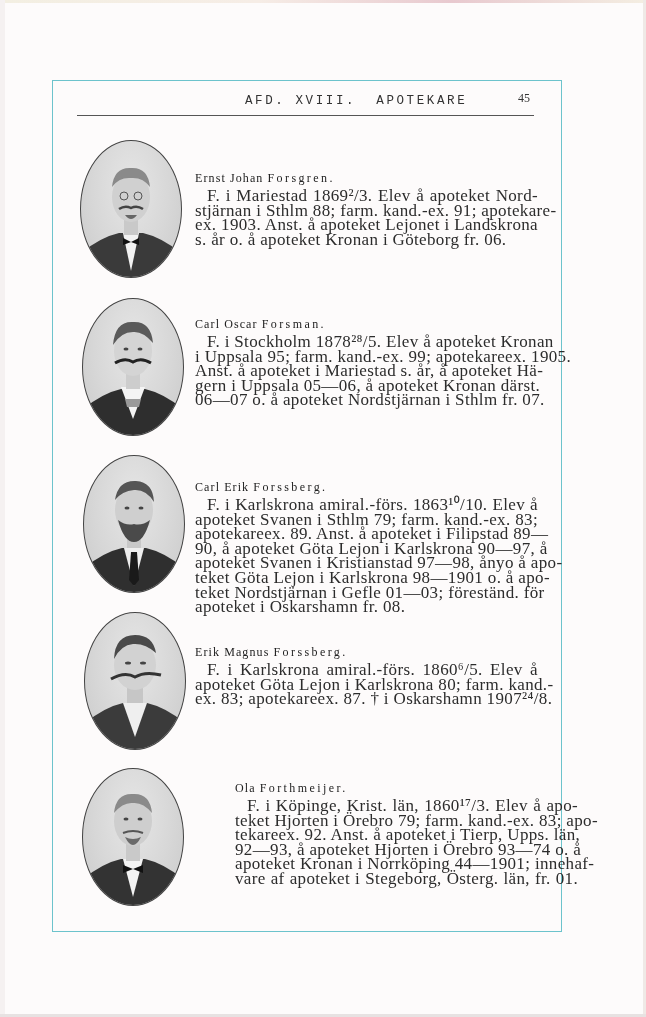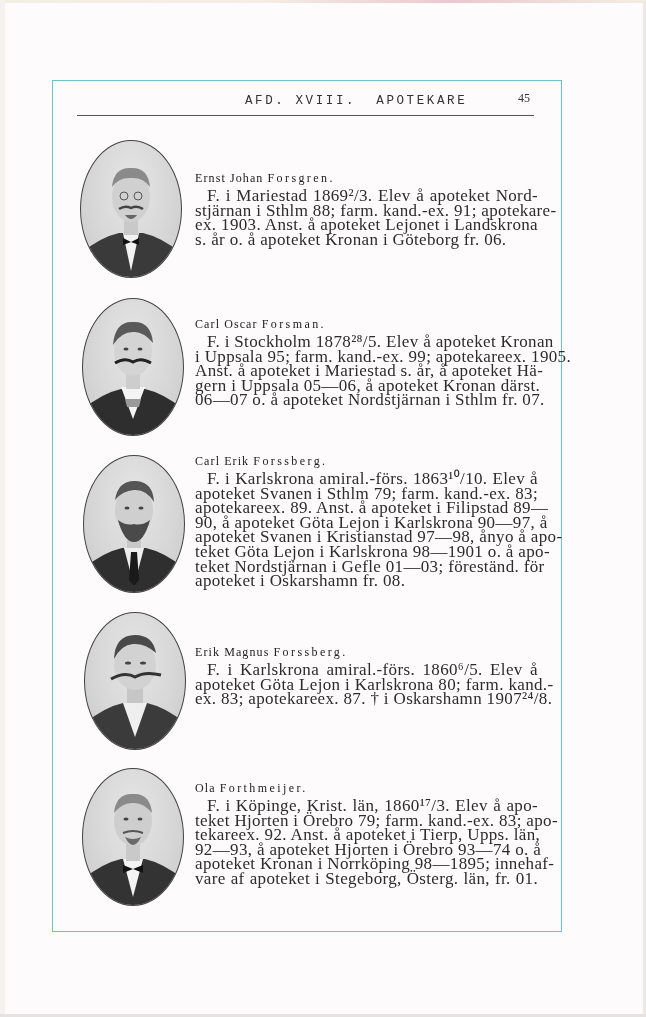--- a/index.html
+++ b/index.html
@@ -161,21 +161,21 @@
   </div>
   <div class="entry-body">
     <span class="line first">F. i Stockholm 1878²⁸/5.  Elev å apoteket Kronan</span>
     <span class="line">i Uppsala 95; farm. kand.-ex. 99; apotekareex. 1905.</span>
     <span class="line">Anst. å apoteket i Mariestad s. år, å apoteket Hä-</span>
     <span class="line">gern i Uppsala 05—06, å apoteket Kronan därst.</span>
     <span class="line">06—07 o. å apoteket Nordstjärnan i Sthlm fr. 07.</span>
   </div>
 </div>
 
-<div class="entry" style="top:454px;">
+<div class="entry" style="top:480px;">
   <div class="entry-name">
     <span style="white-space:pre">Carl Erik </span><span class="surname">Forssberg.</span>
   </div>
   <div class="entry-body">
     <span class="line first">F. i Karlskrona amiral.-förs. 1863¹⁰/10.  Elev å</span>
     <span class="line">apoteket Svanen i Sthlm 79; farm. kand.-ex. 83;</span>
     <span class="line">apotekareex. 89.  Anst. å apoteket i Filipstad 89—</span>
     <span class="line">90, å apoteket Göta Lejon i Karlskrona 90—97, å</span>
     <span class="line">apoteket Svanen i Kristianstad 97—98, ånyo å apo-</span>
     <span class="line">teket Göta Lejon i Karlskrona 98—1901 o. å apo-</span>
@@ -188,25 +188,25 @@
   <div class="entry-name">
     <span style="white-space:pre">Erik Magnus </span><span class="surname">Forssberg.</span>
   </div>
   <div class="entry-body">
     <span class="line first">F. i Karlskrona amiral.-förs. 1860⁶/5.  Elev å</span>
     <span class="line">apoteket Göta Lejon i Karlskrona 80; farm. kand.-</span>
     <span class="line last">ex. 83; apotekareex. 87.  † i Oskarshamn 1907²⁴/8.</span>
   </div>
 </div>
 
-<div class="entry" style="top:781px;">
+<div class="entry" style="top:781px;margin-left:40px;">
   <div class="entry-name">
     <span style="white-space:pre">Ola </span><span class="surname">Forthmeijer.</span>
   </div>
   <div class="entry-body">
     <span class="line first">F. i Köpinge, Krist. län, 1860¹⁷/3.  Elev å apo-</span>
     <span class="line">teket Hjorten i Örebro 79; farm. kand.-ex. 83; apo-</span>
     <span class="line">tekareex. 92.  Anst. å apoteket i Tierp, Upps. län,</span>
     <span class="line">92—93, å apoteket Hjorten i Örebro 93—74 o. å</span>
-    <span class="line">apoteket Kronan i Norrköping 98—1895; innehaf-</span>
+    <span class="line">apoteket Kronan i Norrköping 44—1901; innehaf-</span>
     <span class="line">vare af apoteket i Stegeborg, Österg. län, fr. 01.</span>
   </div>
 </div>
 
 </body></html>

